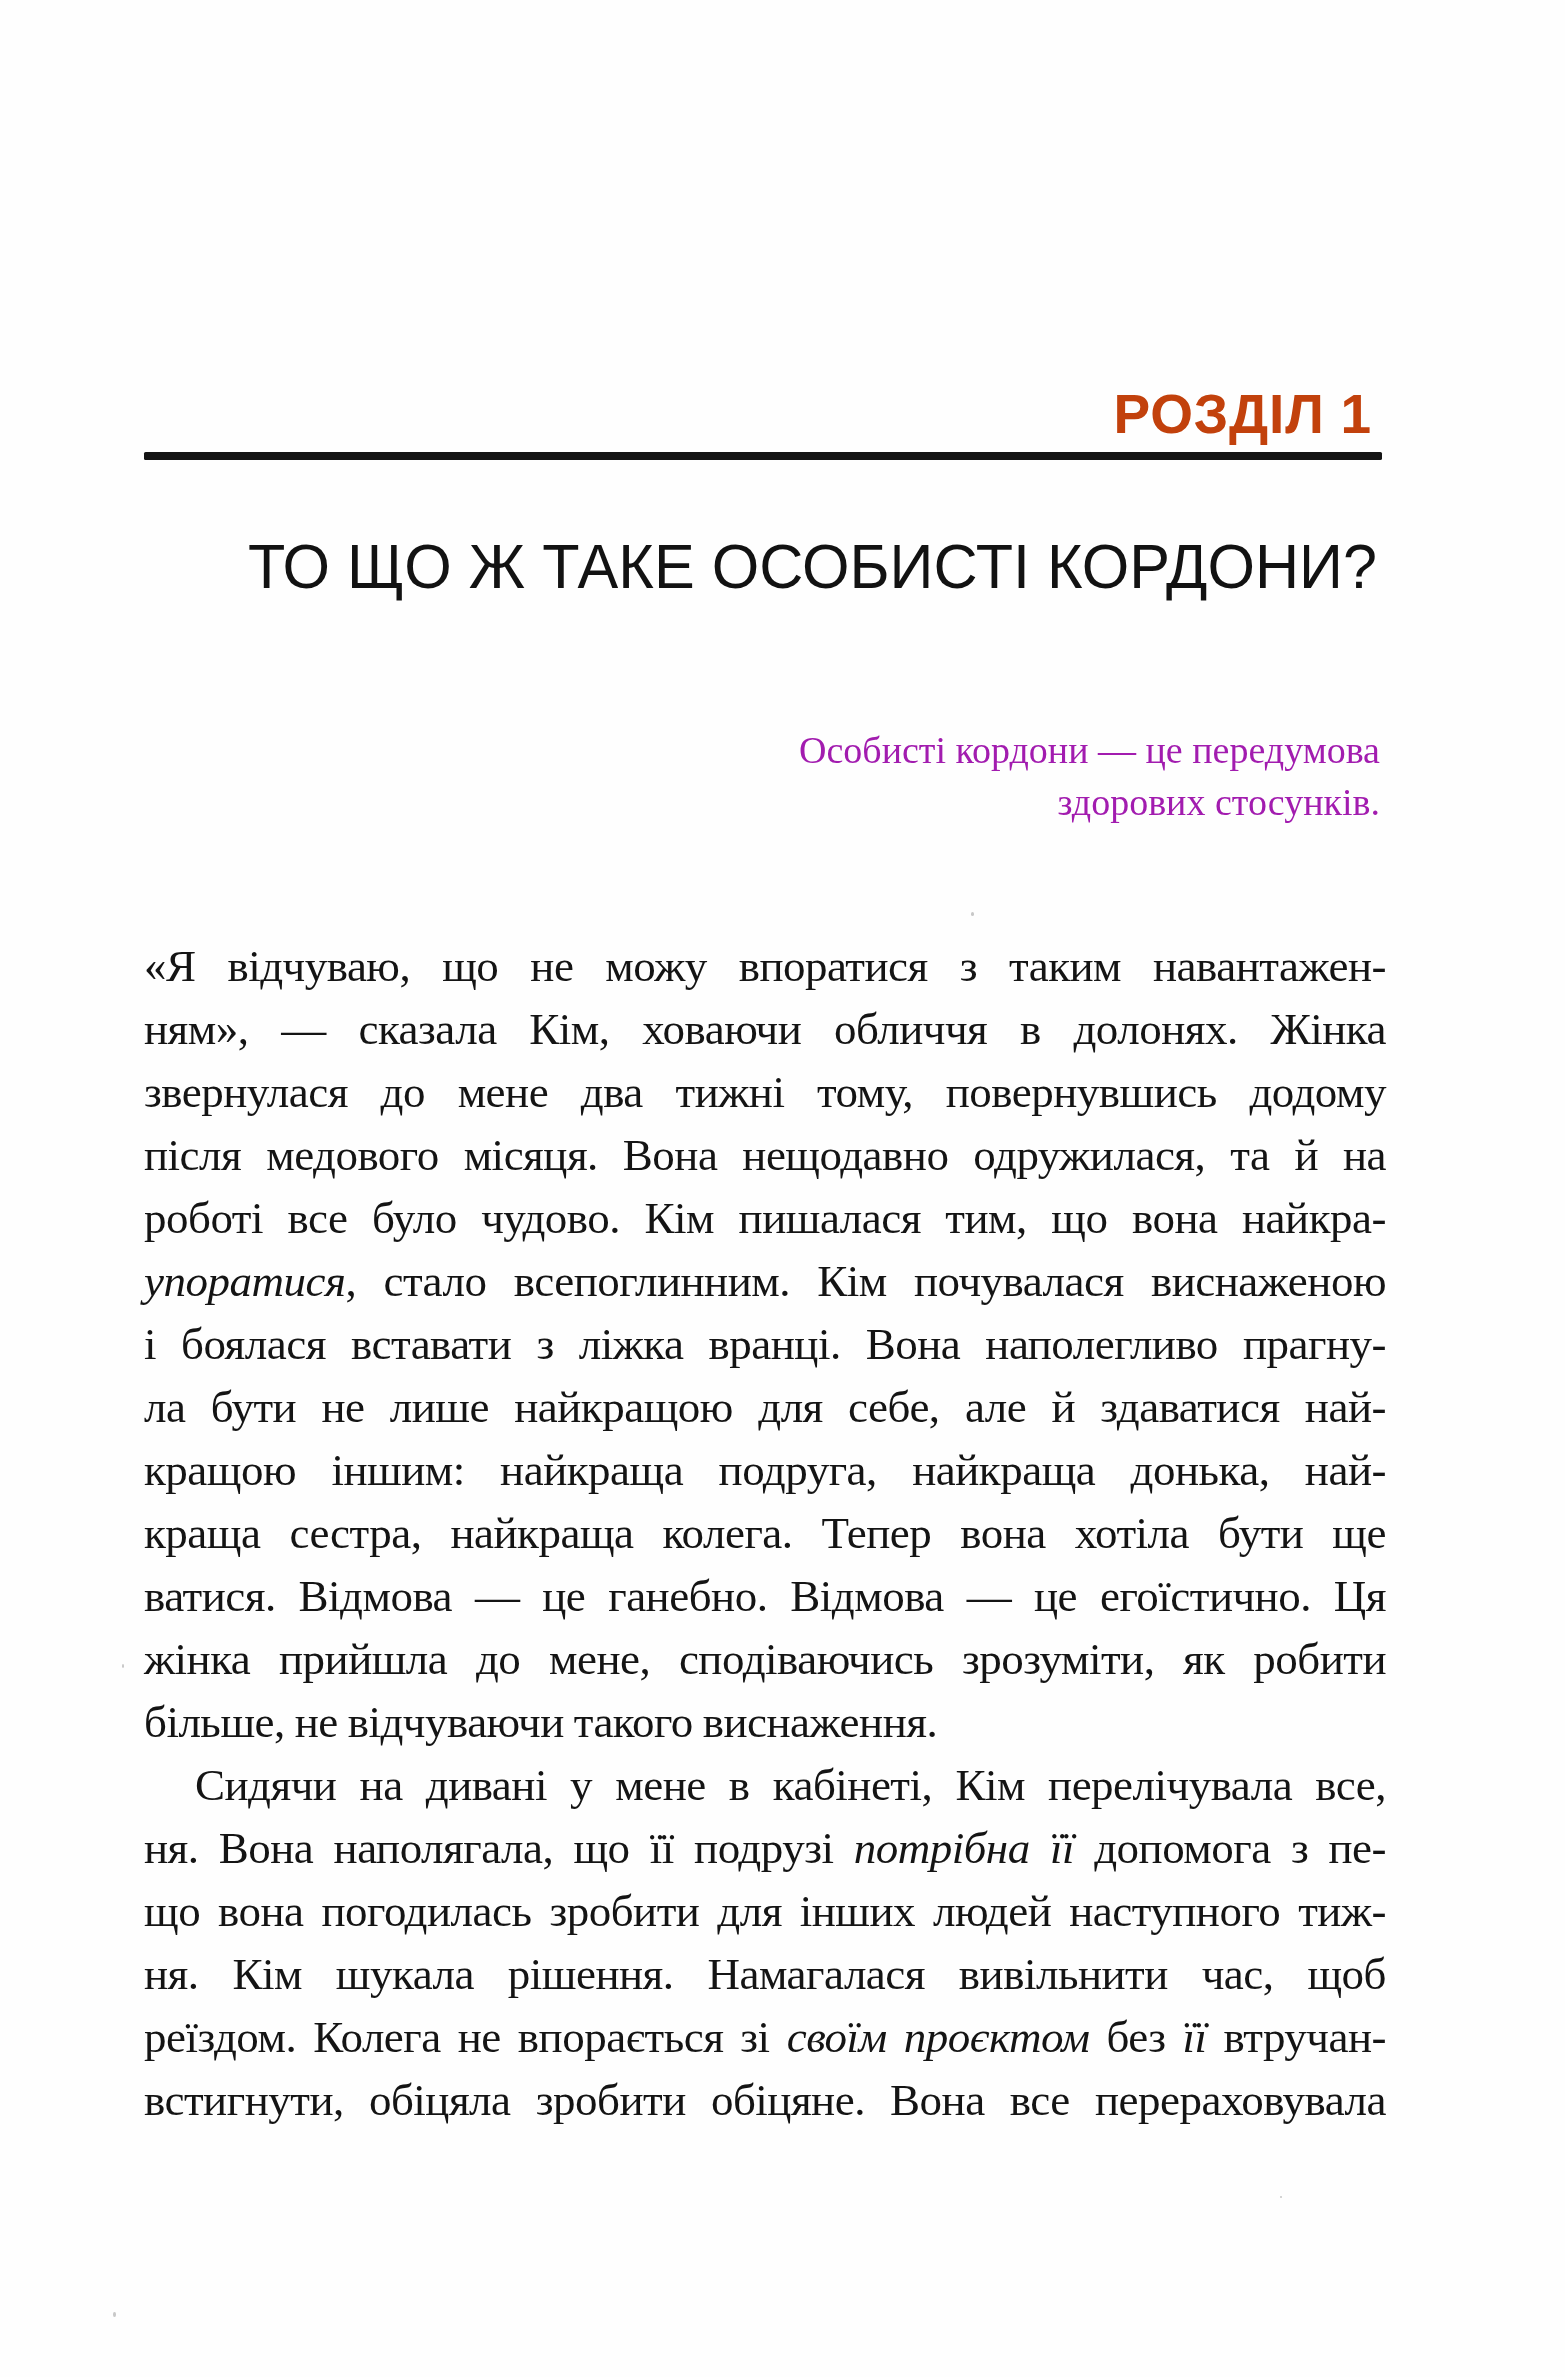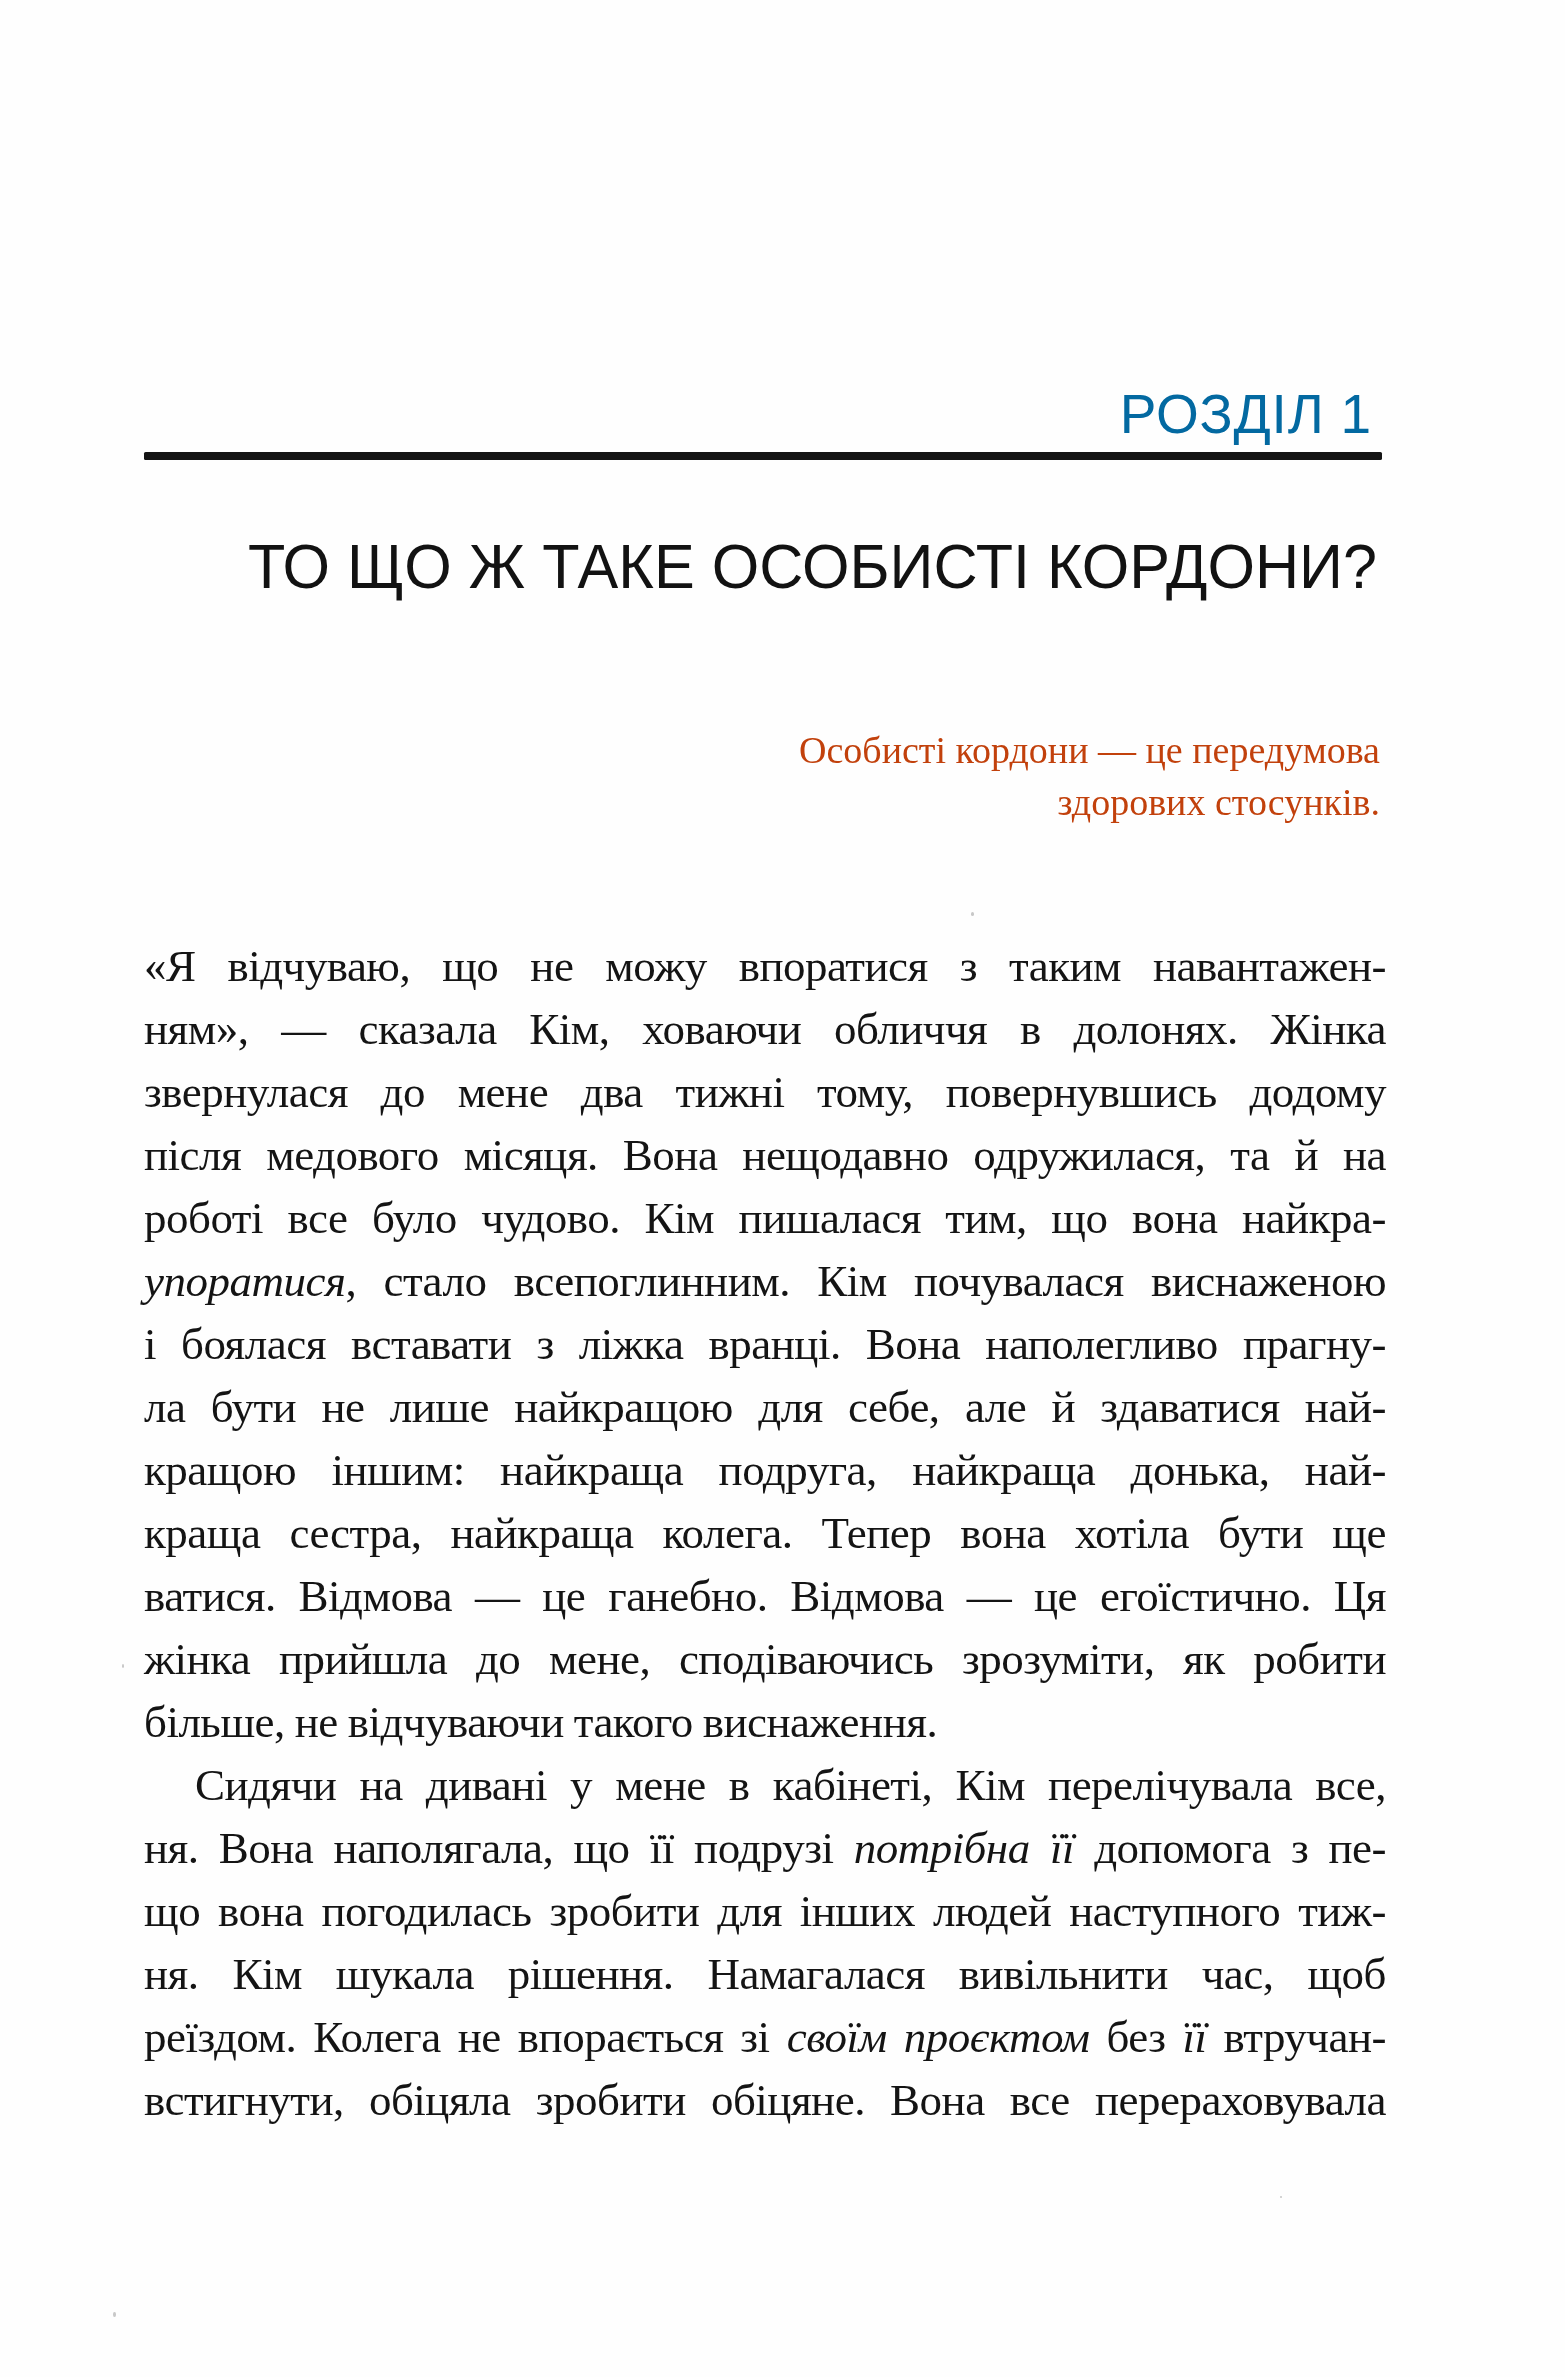--- a/index.html
+++ b/index.html
@@ -19,26 +19,26 @@
     left: 0; top: 0;
     width: 1566px;
     height: 2377px;
     background: #fefefe;
   }
   .chapter-label {
     position: absolute;
     right: 194px;
     top: 383px;
     font-family: "Liberation Sans", "DejaVu Sans", sans-serif;
-    font-weight: normal;
+    font-weight: bold;
     font-size: 55px;
     line-height: 62px;
     letter-spacing: 0.8px;
     white-space: nowrap;
-    color: #0369a1;
+    color: #c2410c;
   }
   .chapter-rule {
     position: absolute;
     left: 144px;
     top: 452px;
     width: 1238px;
     height: 8.2px;
     background: #141414;
     border-radius: 1.6px;
   }
@@ -59,21 +59,21 @@
   }
   .epigraph {
     position: absolute;
     left: 144px;
     width: 1236px;
     top: 724px;
     text-align: right;
     font-family: "Liberation Serif", "DejaVu Serif", serif;
     font-size: 38px;
     line-height: 52px;
-    color: #c2410c;
+    color: #a21caf;
   }
   .epigraph .ep-line { display: block; white-space: nowrap; }
   .body-text {
     position: absolute;
     left: 144px;
     top: 935px;
     width: 1242px;
     font-family: "Liberation Serif", "DejaVu Serif", serif;
     font-size: 45px;
     line-height: 63px;

